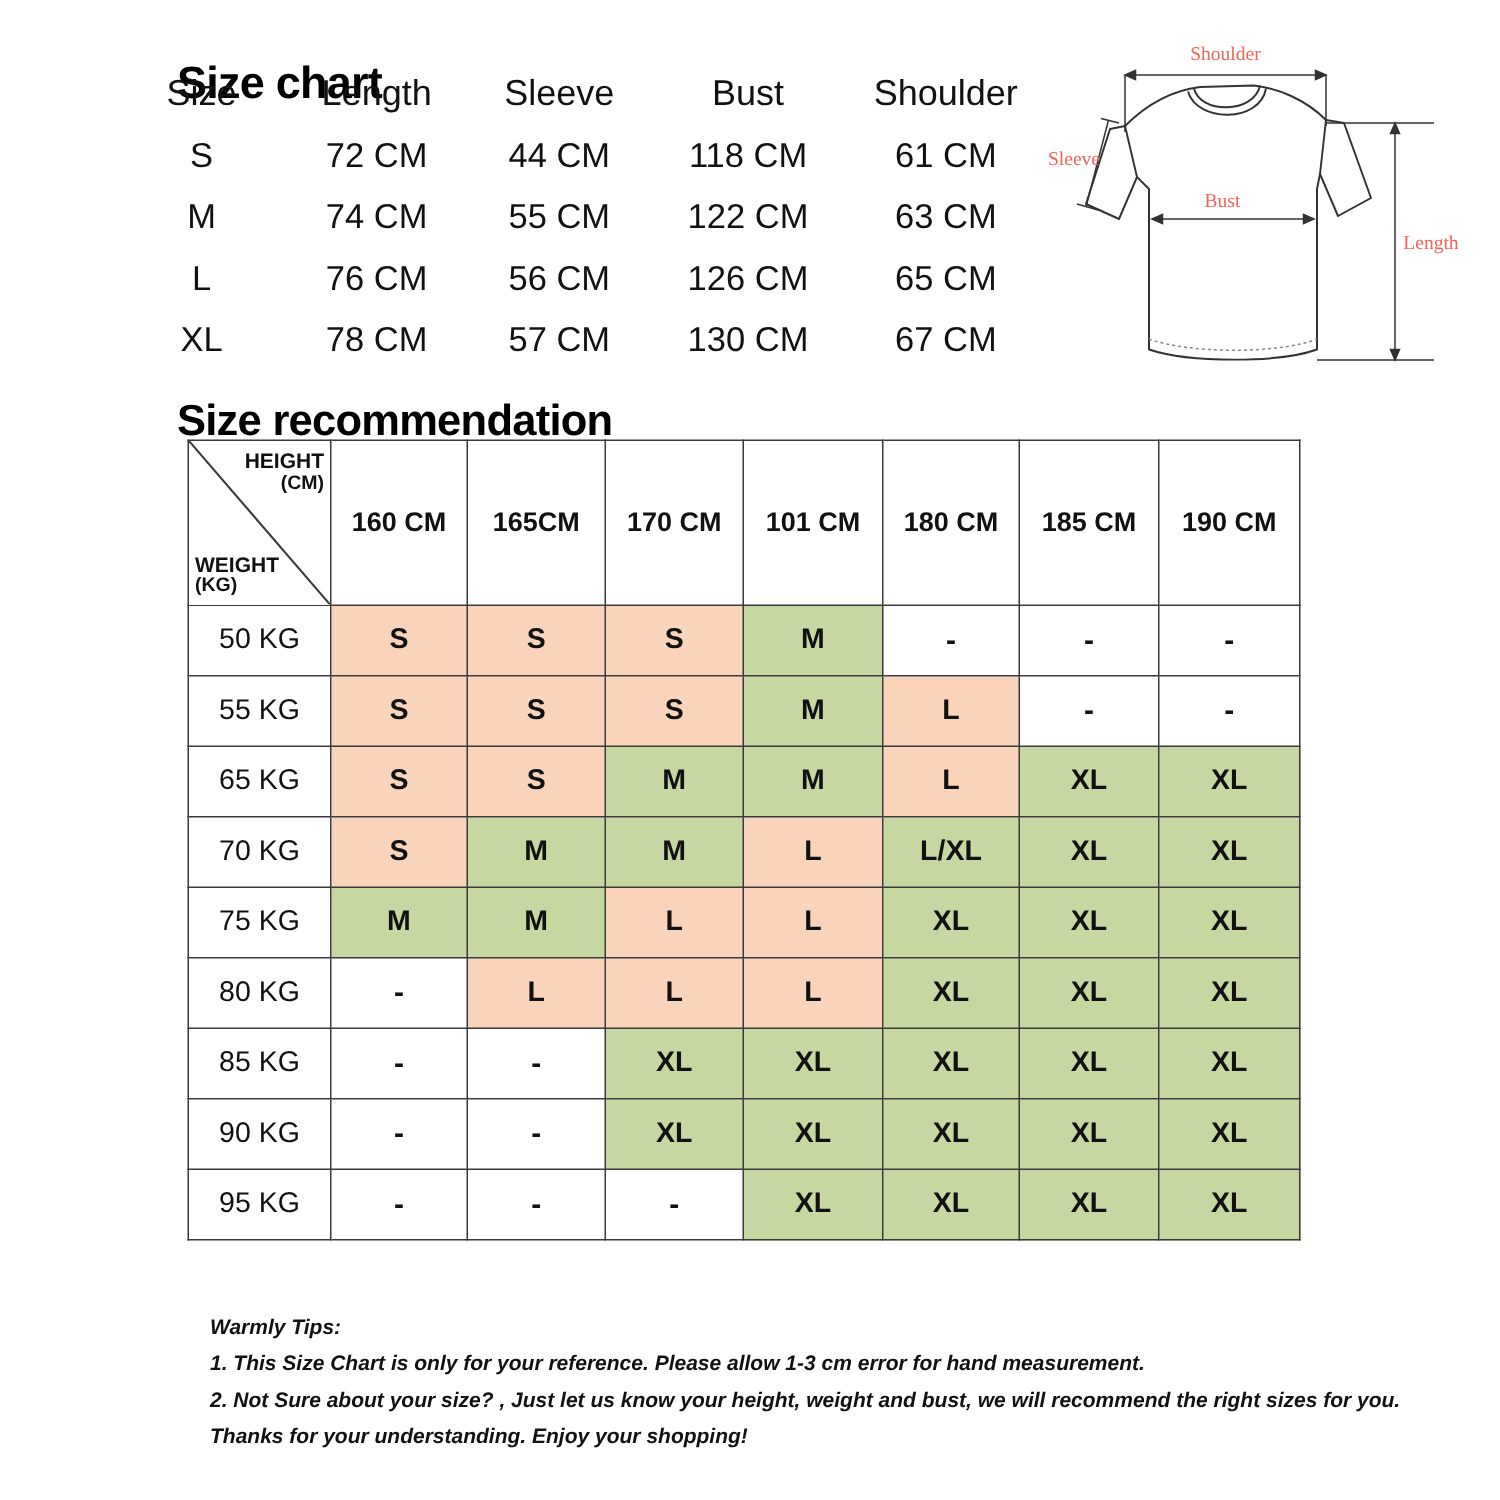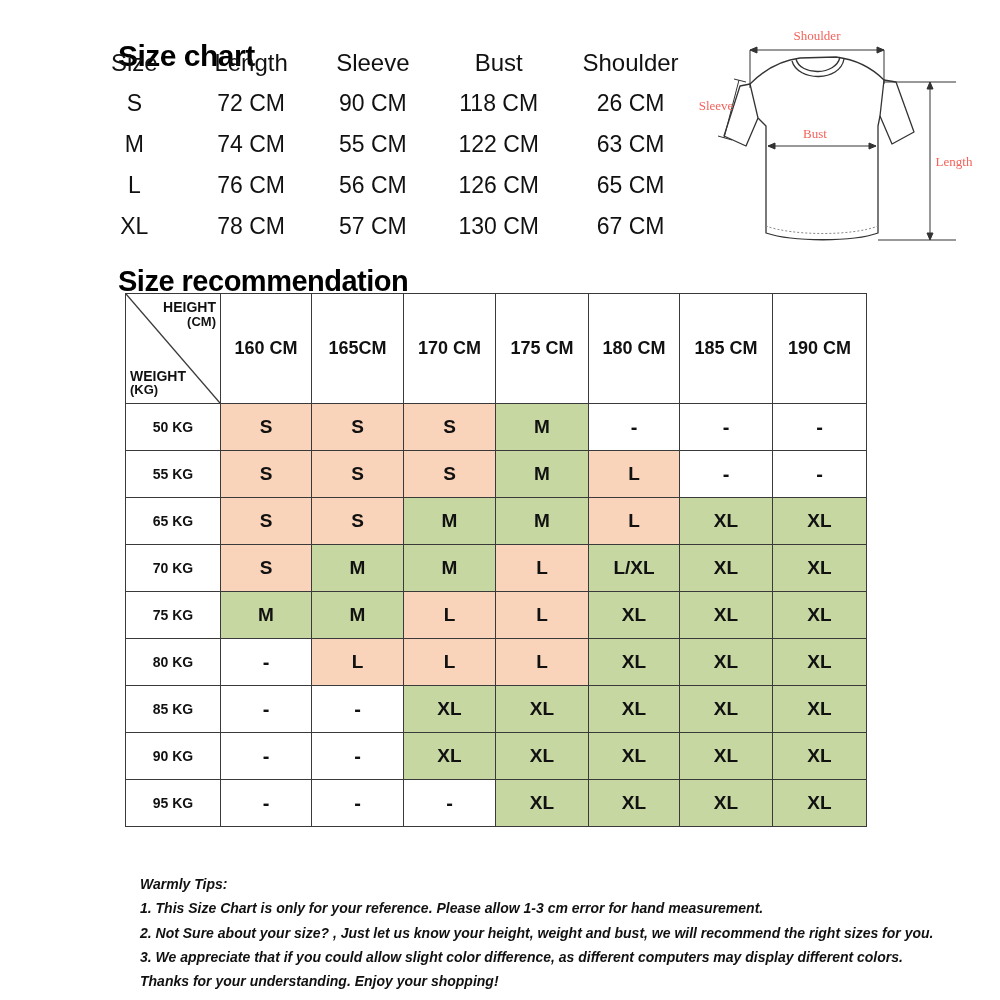--- a/index.html
+++ b/index.html
@@ -80,22 +80,22 @@
     height: 46px;
     padding: 0;
     color: #111;
     background: #ffffff;
   }
   #recommendation-grid td.hdr {
     font-size: 18px;
     font-weight: bold;
   }
   #recommendation-grid td.rowhdr {
-    font-size: 14px;
-    font-weight: bold;
+    font-size: 19px;
+    font-weight: normal;
   }
   #recommendation-grid td.peach { background: #fad4ba; }
   #recommendation-grid td.green { background: #c6d7a1; }
   #recommendation-grid td.blank { background: #ffffff; }
   #recommendation-grid td.dash  { font-size: 20px; }
 
   
   #corner-cell {
     position: relative;
     height: 109px !important;
@@ -150,23 +150,23 @@
       <th class="c-length">Length</th>
       <th class="c-sleeve">Sleeve</th>
       <th class="c-bust">Bust</th>
       <th class="c-shoulder">Shoulder</th>
     </tr>
   </thead>
   <tbody>
     <tr>
       <td>S</td>
       <td>72 CM</td>
-      <td>90 CM</td>
+      <td>44 CM</td>
       <td>118 CM</td>
-      <td>26 CM</td>
+      <td>61 CM</td>
     </tr>
     <tr>
       <td>M</td>
       <td>74 CM</td>
       <td>55 CM</td>
       <td>122 CM</td>
       <td>63 CM</td>
     </tr>
     <tr>
       <td>L</td>
@@ -260,21 +260,21 @@
           <small>(CM)</small>
         </span>
         <span class="lbl lbl-weight">
           <span>WEIGHT</span>
           <small>(KG)</small>
         </span>
       </td>
       <td class="hdr">160 CM</td>
       <td class="hdr">165CM</td>
       <td class="hdr">170 CM</td>
-      <td class="hdr">175 CM</td>
+      <td class="hdr">101 CM</td>
       <td class="hdr">180 CM</td>
       <td class="hdr">185 CM</td>
       <td class="hdr">190 CM</td>
     </tr>
     <tr>
       <td class="rowhdr">50 KG</td>
       <td class="peach">S</td>
       <td class="peach">S</td>
       <td class="peach">S</td>
       <td class="green">M</td>
@@ -362,15 +362,14 @@
       <td class="green">XL</td>
       <td class="green">XL</td>
     </tr>
   </tbody>
 </table>
 
 <div id="tips">
   <p>Warmly Tips:</p>
   <p>1. This Size Chart is only for your reference. Please allow 1-3 cm error for hand measurement.</p>
   <p>2. Not Sure about your size? , Just let us know your height, weight and bust, we will recommend the right sizes for you.</p>
-  <p>3. We appreciate that if you could allow slight color difference, as different computers may display different colors.</p>
   <p>Thanks for your understanding. Enjoy your shopping!</p>
 </div>
 
 </body></html>

